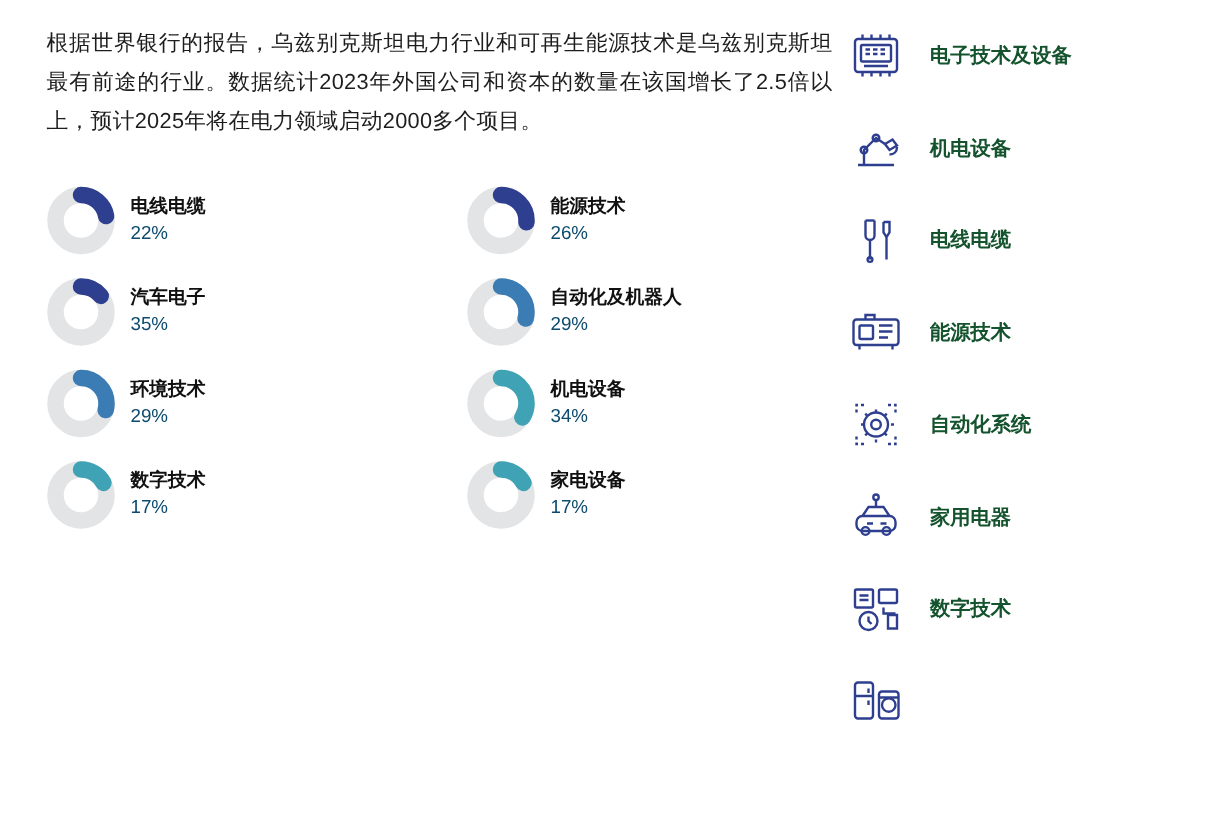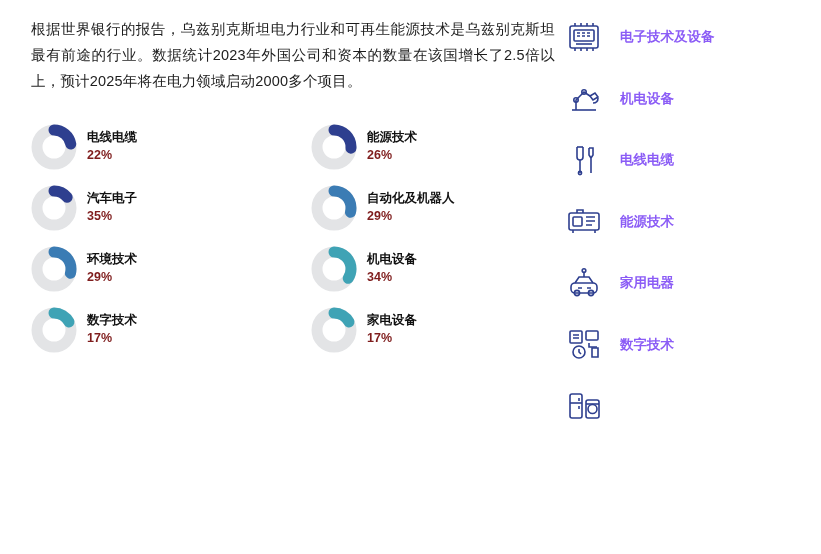--- a/index.html
+++ b/index.html
@@ -66,22 +66,22 @@
     gap: 3px;
   }
   .donut-label {
     font-size: 12.5px;
     font-weight: bold;
     color: #111;
     line-height: 15px;
   }
   .donut-value {
     font-size: 12.5px;
-    font-weight: bold;
-    color: #7f1d1d;
+    font-weight: normal;
+    color: #0c4a6e;
     line-height: 15px;
   }
 
   
   .right {
     position: absolute;
     left: 552px;
     top: 0;
     width: 269px;
     height: 554px;
@@ -99,21 +99,21 @@
     width: 44px;
     height: 44px;
     display: flex;
     align-items: center;
     justify-content: center;
     color: #2e3f8f;
   }
   .cat-label {
     font-size: 13.5px;
     font-weight: bold;
-    color: #8b5cf6;
+    color: #14532d;
     line-height: 17px;
   }
 </style>
 </head>
 <body>
 
 <div class="page">
 
   <div class="left">
     <p class="paragraph first">根据世界银行的报告，乌兹别克斯坦电力行业和可再生能源技术是乌兹别克斯坦最有前途的行业。数据统计2023年外国公司和资本的数量在该国增长了2.5倍以上，预计2025年将在电力领域启动2000多个项目。</p>
@@ -261,20 +261,31 @@
         <span class="cat-icon">
           <svg viewBox="0 0 40 40" width="40" height="40" fill="none" stroke="currentColor" stroke-width="1.6">
             <rect x="5" y="12" width="30" height="17" rx="2"></rect>
             <rect x="9" y="16" width="9" height="9" rx="1"></rect>
             <path d="M22 16h9M22 20h9M22 24h6"></path>
             <path d="M9 29v3M31 29v3"></path>
             <path d="M13 12V9h6v3"></path>
           </svg>
         </span>
         <span class="cat-label">能源技术</span>
+      </div>
+      <div class="cat-item">
+        <span class="cat-icon">
+          <svg viewBox="0 0 40 40" width="40" height="40" fill="none" stroke="currentColor" stroke-width="1.6">
+            <path d="M7 12V7h5M33 12V7h-5M7 28v5h5M33 28v5h-5" stroke-dasharray="2 2"></path>
+            <circle cx="20" cy="20" r="8"></circle>
+            <circle cx="20" cy="20" r="3.2"></circle>
+            <path d="M20 12v-2M20 30v2M12 20h-2M30 20h2M14.3 14.3l-1.5-1.5M25.7 25.7l1.5 1.5M25.7 14.3l1.5-1.5M14.3 25.7l-1.5 1.5"></path>
+          </svg>
+        </span>
+        <span class="cat-label">自动化系统</span>
       </div>
       <div class="cat-item">
         <span class="cat-icon">
           <svg viewBox="0 0 40 40" width="40" height="40" fill="none" stroke="currentColor" stroke-width="1.6">
             <rect x="7" y="20" width="26" height="10" rx="4"></rect>
             <circle cx="13" cy="30" r="2.6"></circle>
             <circle cx="27" cy="30" r="2.6"></circle>
             <path d="M11 20l4-6h10l4 6"></path>
             <path d="M20 14V9"></path>
             <circle cx="20" cy="7.5" r="1.8"></circle>

